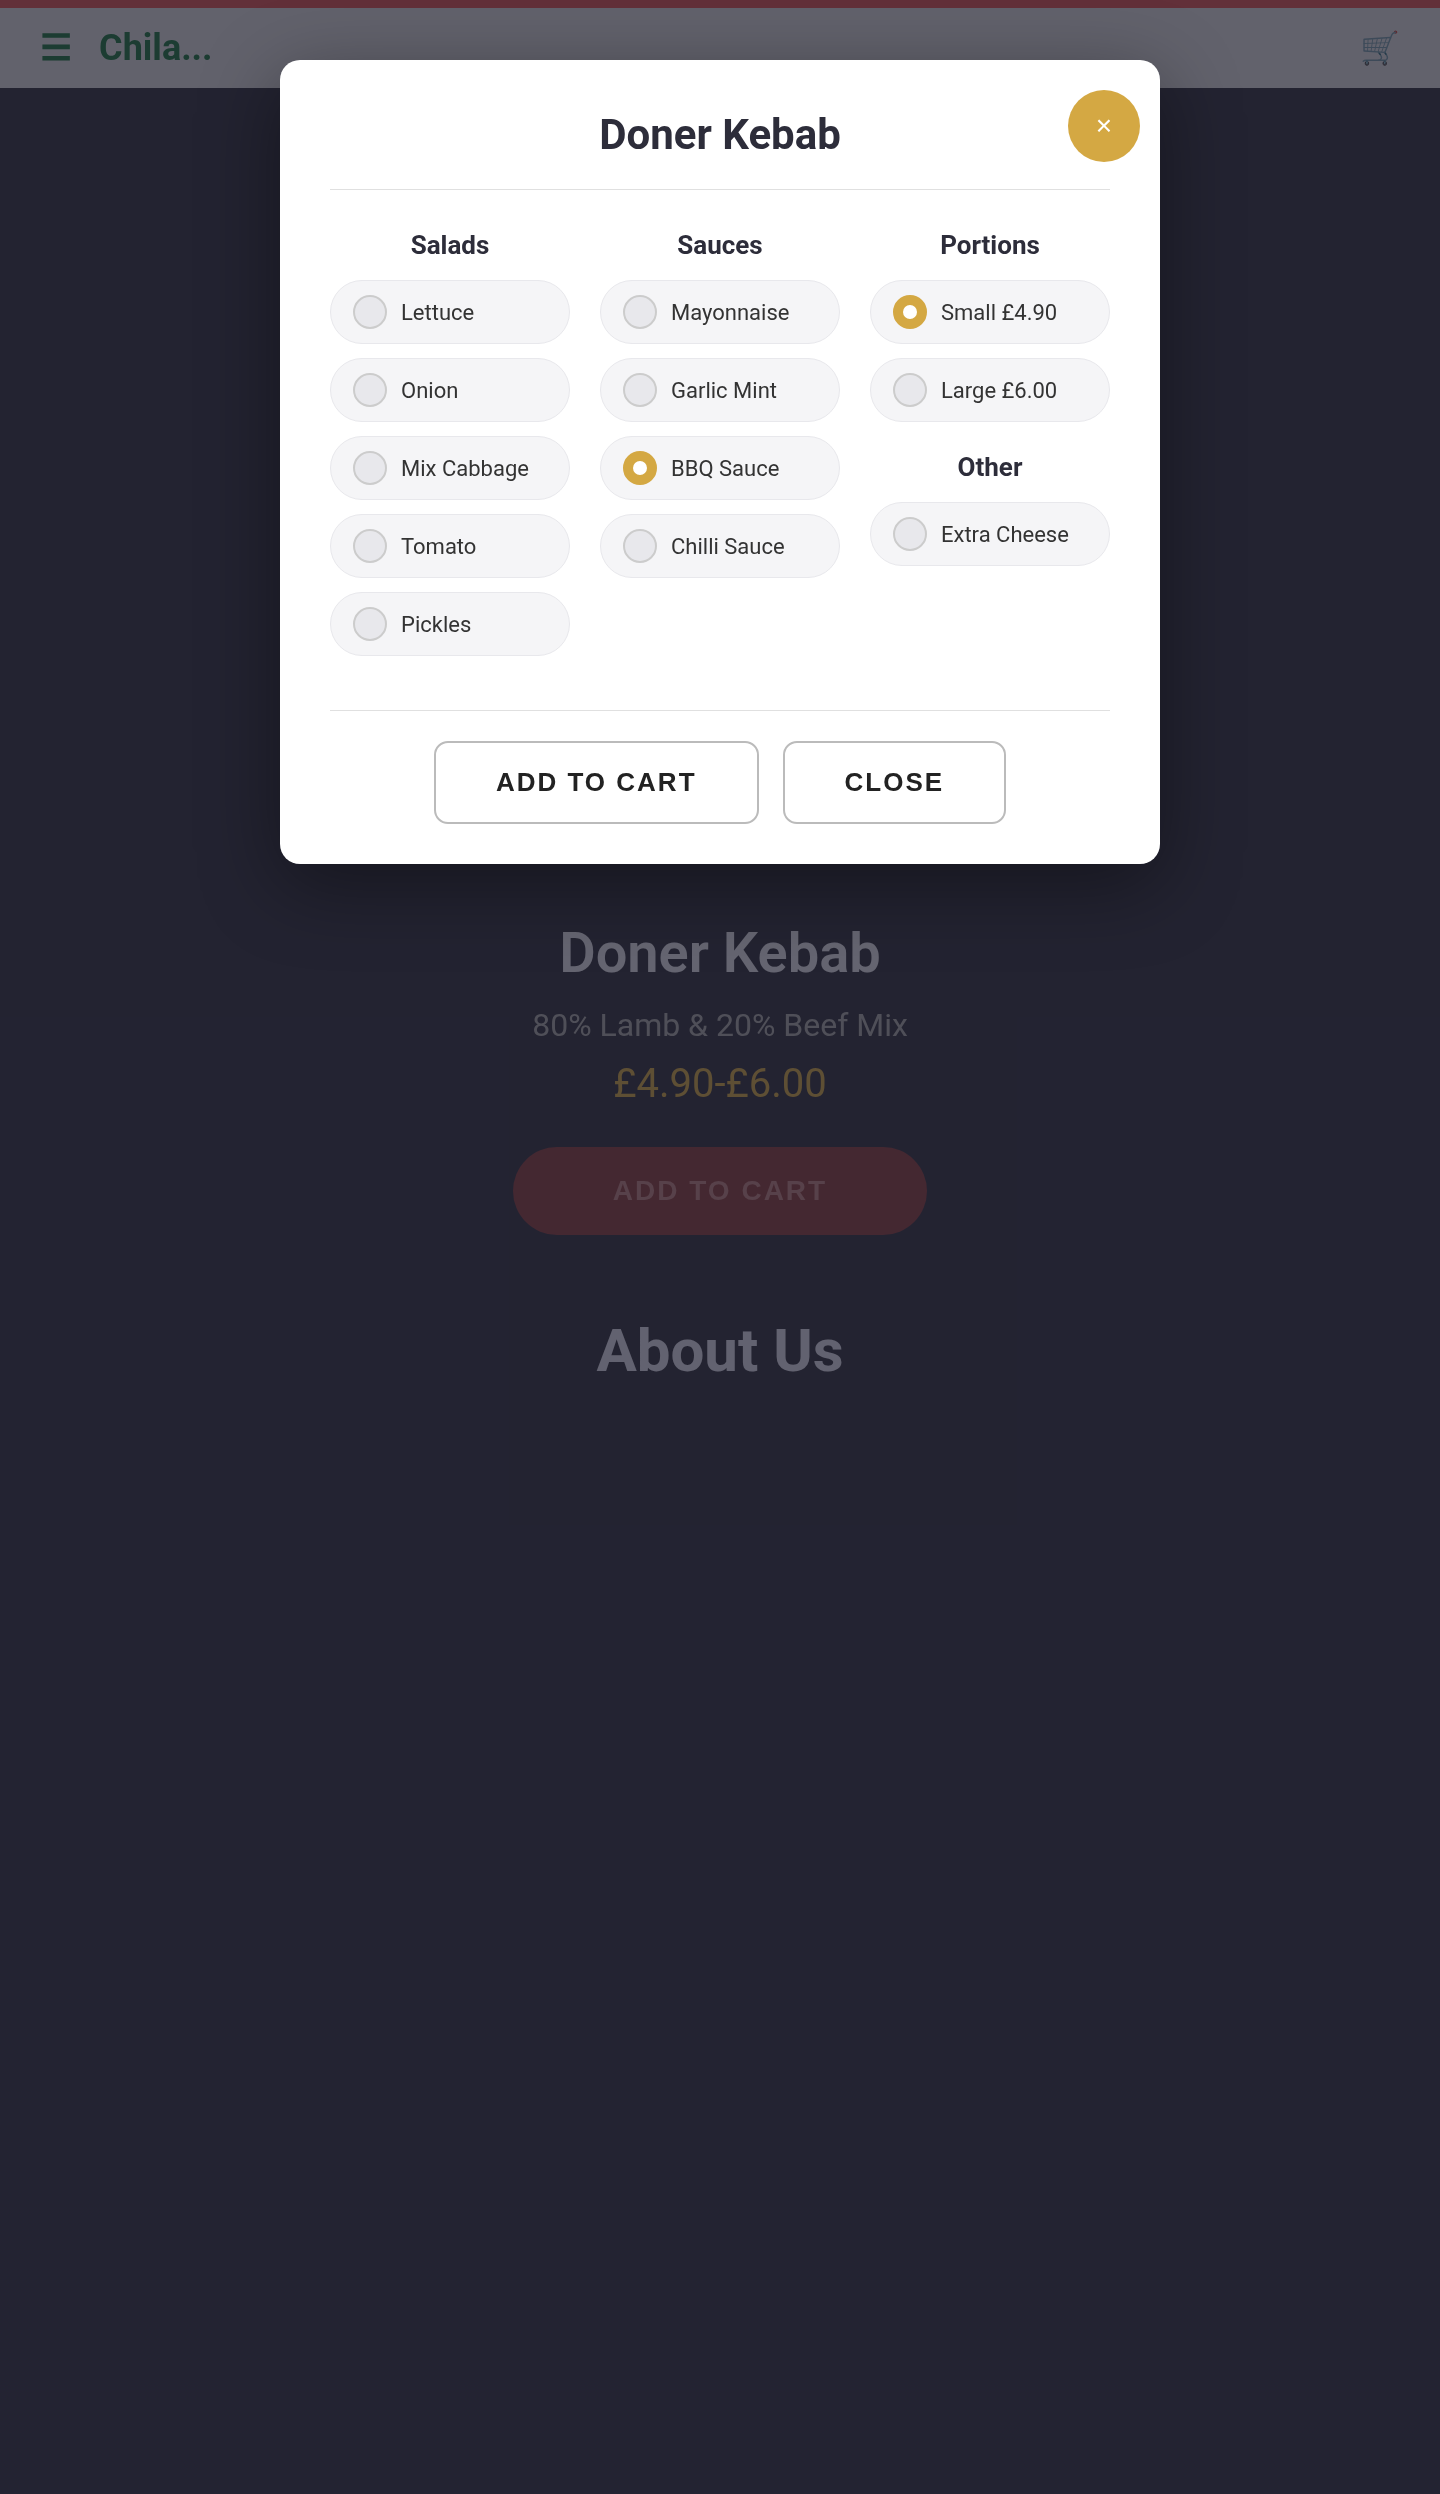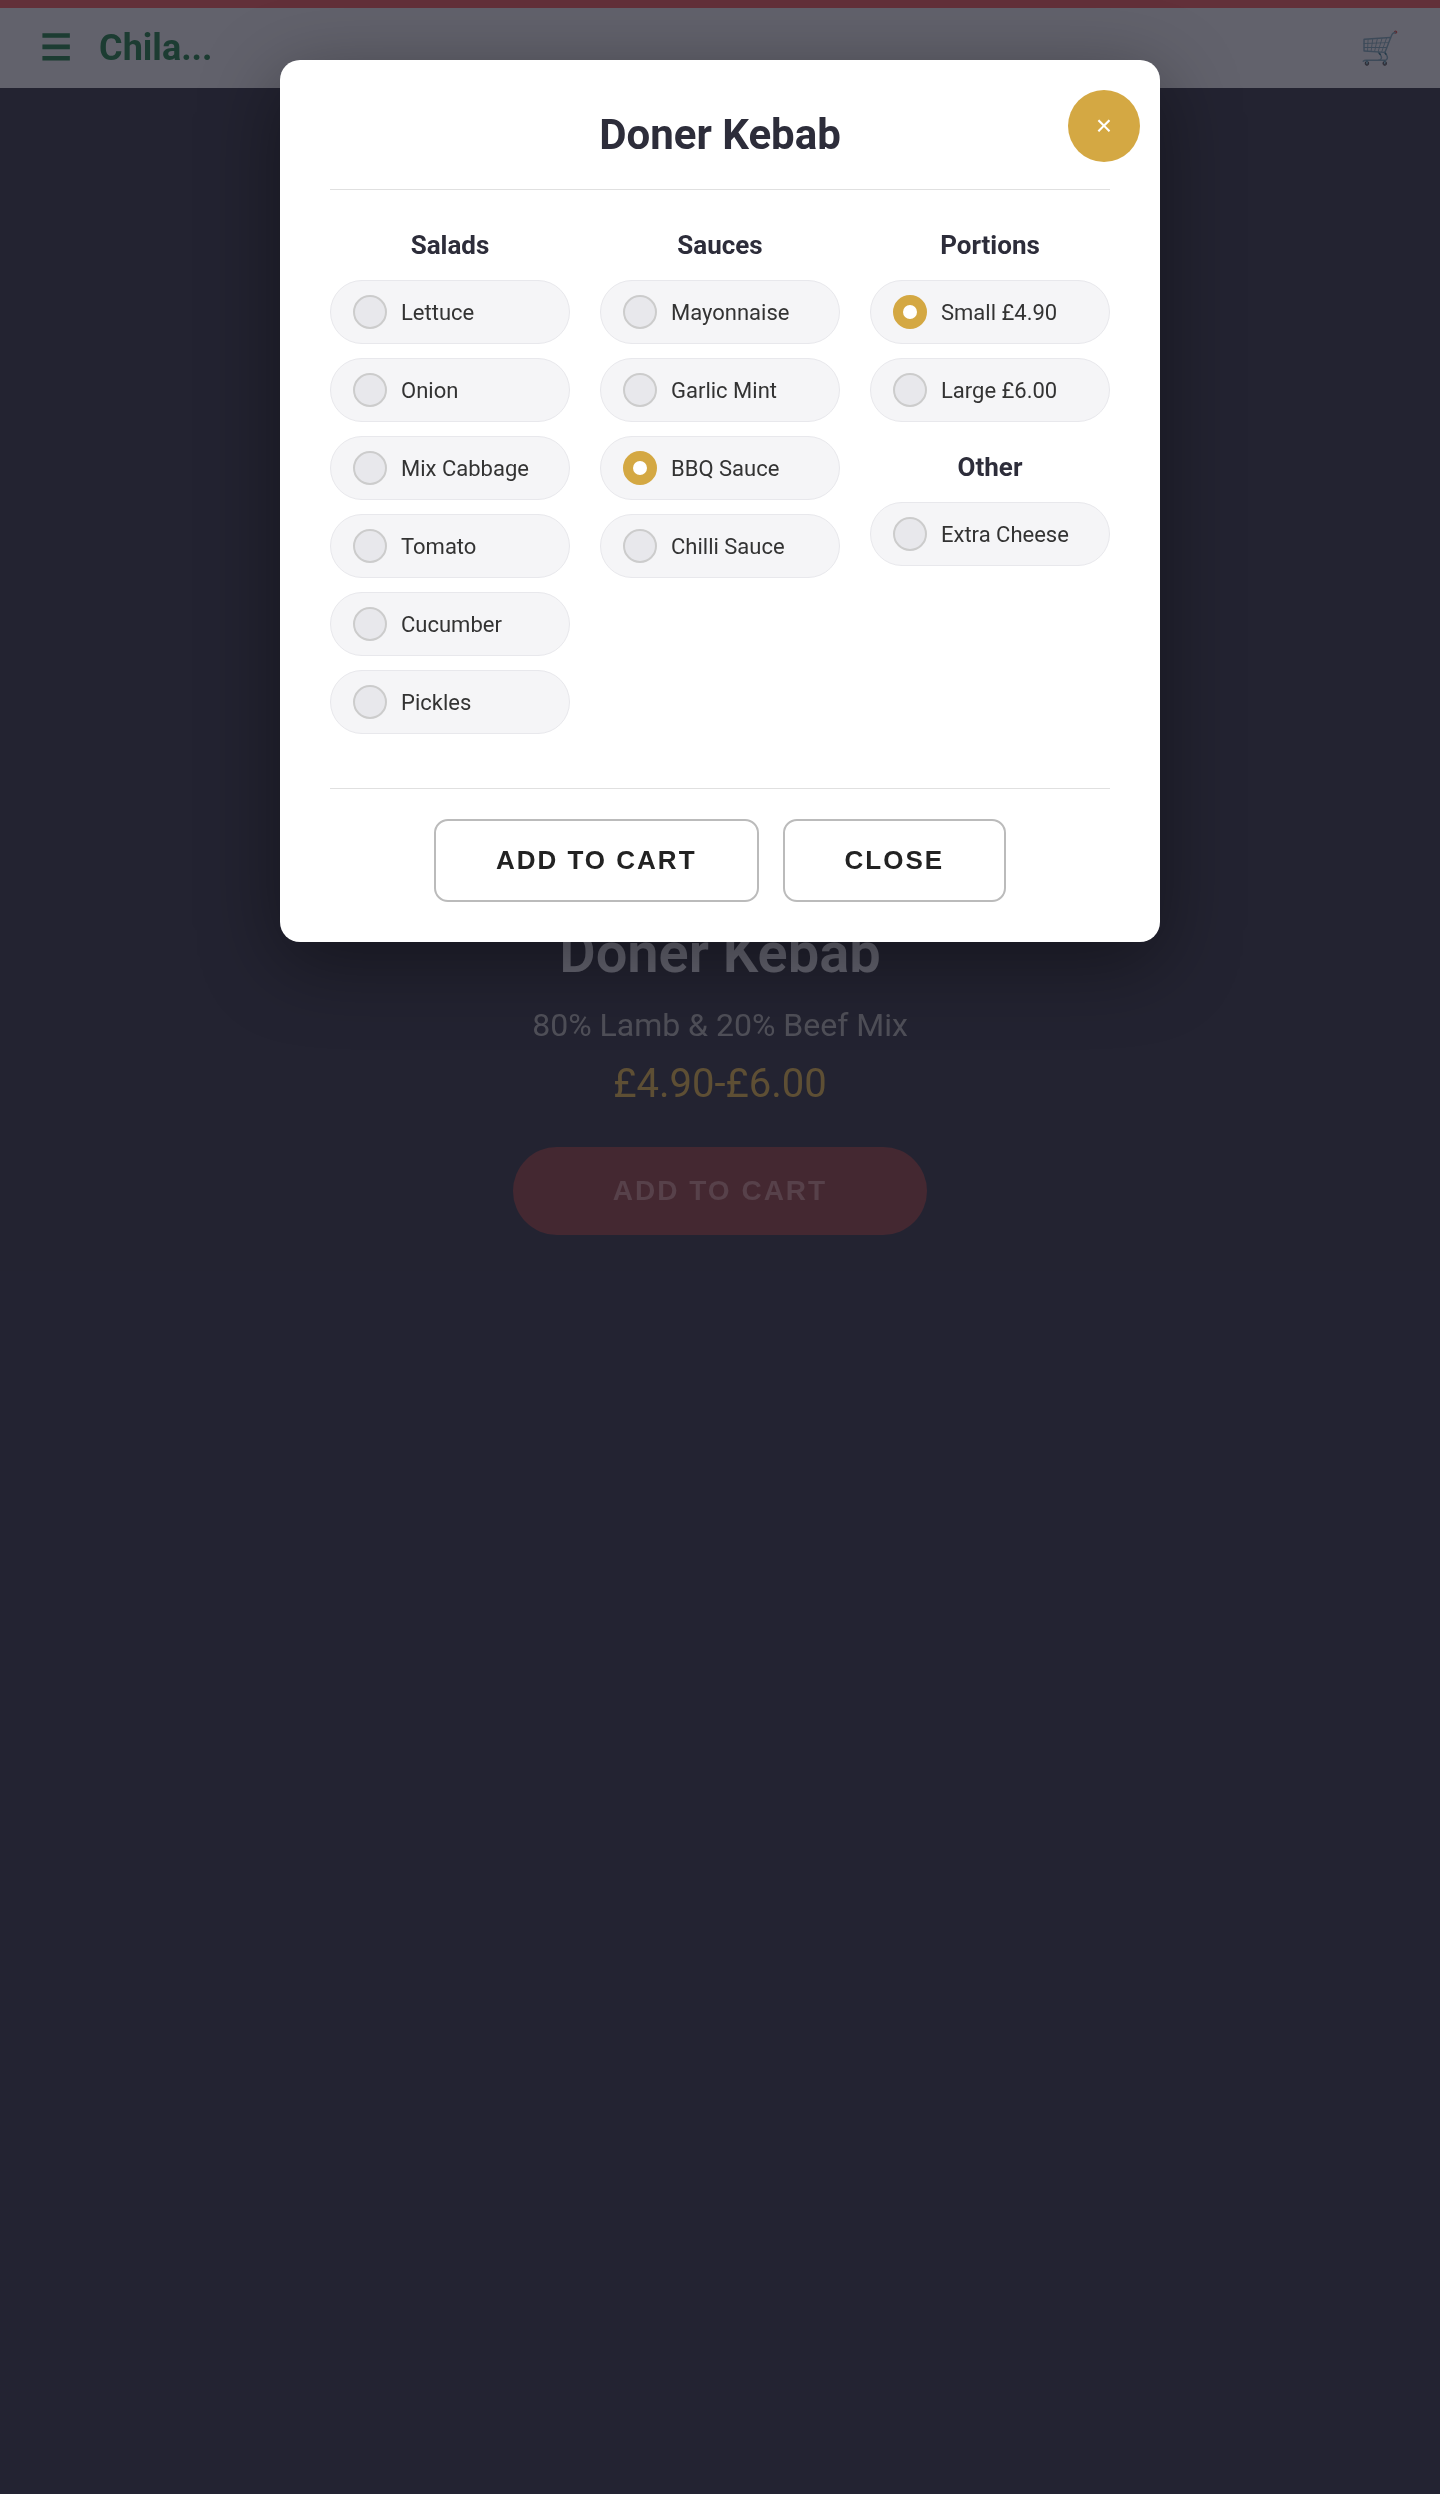--- a/index.html
+++ b/index.html
@@ -290,20 +290,21 @@
   <div class="bg-cart-icon">🛒</div>
 </div>
 
 <div class="overlay"></div>
 
 <div class="bg-content">
   <div class="bg-product-title">Doner Kebab</div>
   <div class="bg-product-subtitle">80% Lamb &amp; 20% Beef Mix</div>
   <div class="bg-price">£4.90-£6.00</div>
   <button class="bg-add-cart-btn">ADD TO CART</button>
+  <div class="bg-about-title">About Us</div>
 </div>
 
 <div class="modal-container">
   <div class="modal-header">
     <h2 class="modal-title">Doner Kebab</h2>
     <button class="close-x-btn">×</button>
   </div>
 
   <hr class="modal-divider">
 
@@ -320,24 +321,20 @@
         <div class="radio-circle"></div>
         <span class="option-label">Onion</span>
       </div>
       <div class="option-item">
         <div class="radio-circle"></div>
         <span class="option-label">Mix Cabbage</span>
       </div>
       <div class="option-item">
         <div class="radio-circle"></div>
         <span class="option-label">Tomato</span>
-      </div>
-      <div class="option-item">
-        <div class="radio-circle"></div>
-        <span class="option-label">Cucumber</span>
       </div>
       <div class="option-item">
         <div class="radio-circle"></div>
         <span class="option-label">Pickles</span>
       </div>
     </div>
 
     <div class="sauces-col">
       <div class="column-title">Sauces</div>
 

